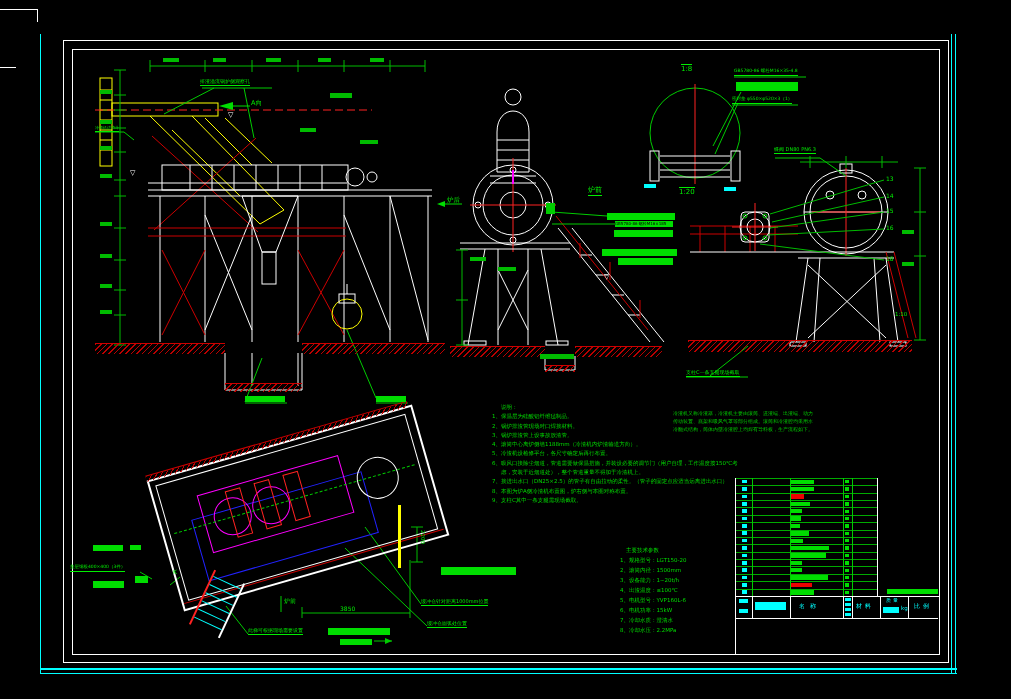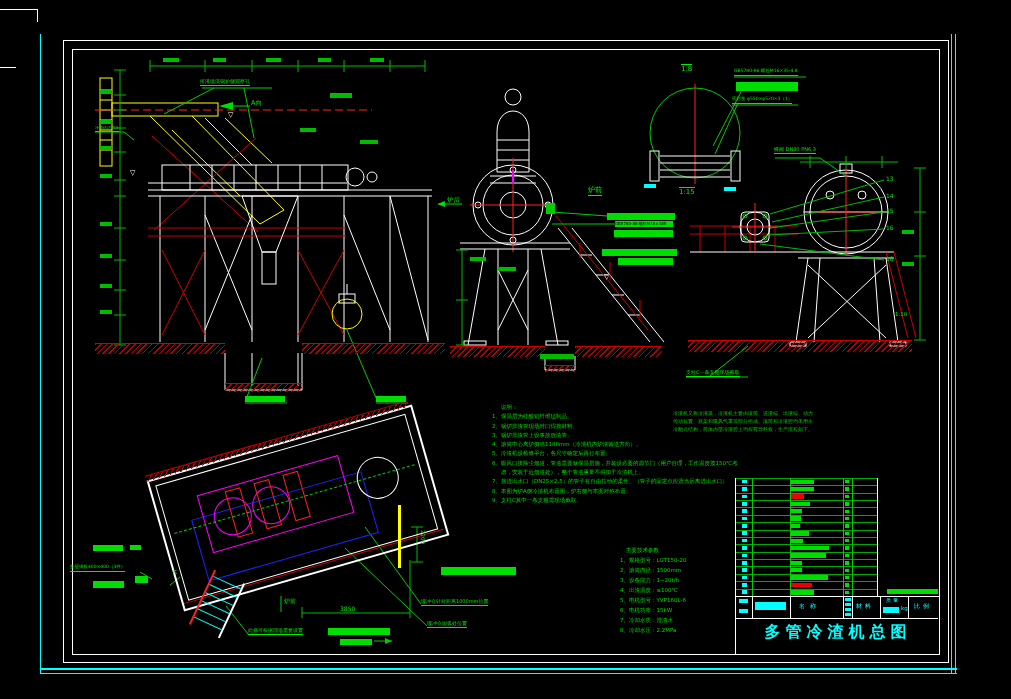--- a/index.html
+++ b/index.html
@@ -199,21 +199,21 @@
     <div class="rung" style="top:42px"></div>
       <div class="rung" style="top:51px"></div>
   </div>
 
   <div class="t ul" style="left:200px;top:79px;font-size:5px">排渣溢流锅炉侧观察孔</div>
   <div class="t ul" style="left:95px;top:126px;font-size:4px">冷渣机进渣斗</div>
   <div class="t" style="left:251px;top:100px;font-size:6.5px">A向</div>
   <div class="t" style="left:447px;top:197px;font-size:6.5px">炉后</div>
   <div class="t ul" style="left:588px;top:187px;font-size:7px">炉前</div>
   <div class="t ol" style="left:681px;top:64px;font-size:7px">1:8</div>
-  <div class="t ol" style="left:679px;top:187px;font-size:7px">1:15</div>
+  <div class="t ol" style="left:679px;top:187px;font-size:7px">1:20</div>
   <div class="t" style="left:895px;top:312px;font-size:5.5px">1:10</div>
   <div class="t ul" style="left:734px;top:69px;font-size:4.5px">GB5780-86 螺栓M16×35-4.8</div>
   <div class="t ul" style="left:732px;top:97px;font-size:4.5px">密封垫 φ550×φ520×3（1）</div>
   <div class="t ul" style="left:774px;top:147px;font-size:5px">蝶阀 DN80 PN6.3</div>
   <div style="position:absolute;left:615px;top:221px;width:58px;height:6px;background:#00dd00;color:#000;font-size:4px;line-height:6px;overflow:hidden;white-space:nowrap;font-family:'DejaVu Sans',sans-serif">GB5780-86 螺栓M16×185</div>
   <div class="t ul" style="left:686px;top:370px;font-size:5px">支柱C一条支腿现场截取</div>
   <div class="t ul" style="left:70px;top:565px;font-size:4.5px">垫层钢板400×400（3件）</div>
   <div class="t" style="left:173px;top:569px;font-size:6px">K</div>
   <div class="t ul" style="left:248px;top:628px;font-size:5px">此梯可根据现场需要设置</div>
   <div class="t" style="left:284px;top:598px;font-size:6px">炉前</div>
@@ -384,15 +384,14 @@
   <div class="cbar" style="left:845px;top:603px;width:6px;height:3px"></div>
   <div class="cbar" style="left:845px;top:608px;width:6px;height:3px"></div>
   <div class="cbar" style="left:845px;top:613px;width:6px;height:3px"></div>
   <div class="tc" style="left:856px;top:603px;font-size:6px;letter-spacing:3px">材料</div>
   <div class="tc" style="left:886px;top:598px;font-size:5px;letter-spacing:2px">质量</div>
   <div class="cbar" style="left:883px;top:607px;width:16px;height:6px"></div>
   <div class="tc" style="left:901px;top:606px;font-size:5.5px">kg</div>
   <div class="tc" style="left:914px;top:603px;font-size:6px;letter-spacing:3px">比例</div>
   <div class="bar" style="left:887px;top:589px;width:51px;height:5px"></div>
 
-  <div class="tc" style="left:745px;top:624px;width:186px;text-align:center;font-size:16px;letter-spacing:5px;font-weight:bold">多管冷渣机总图</div>
 
 </div>
 
 </body></html>

